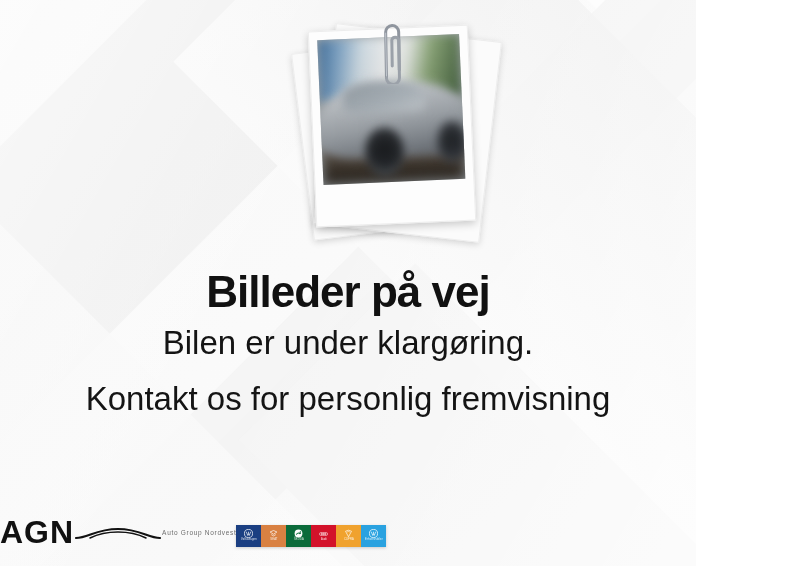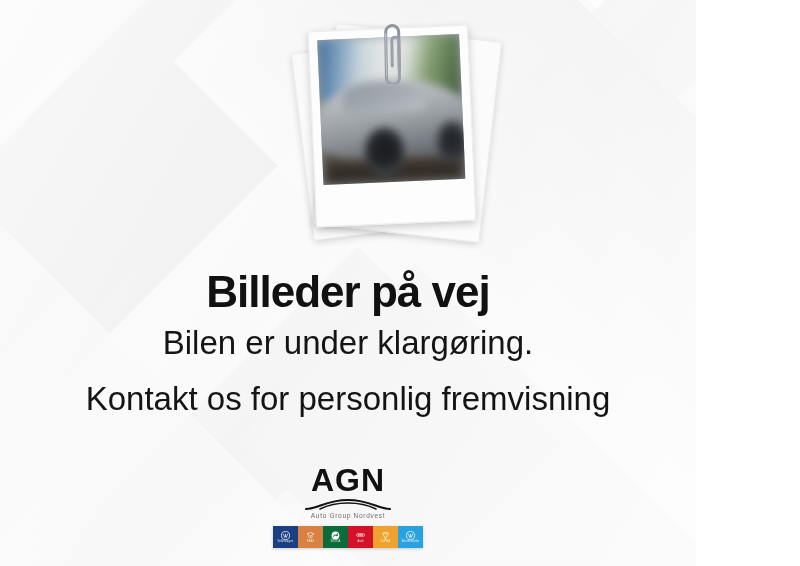--- a/index.html
+++ b/index.html
@@ -195,21 +195,21 @@
     font-weight:normal;
     color:#141414;
     line-height:1.28;
   }
 
   
   .brand{
     position:absolute;
     left:0;right:0;bottom:18px;
     display:flex;
-    flex-direction:column;
+    flex-direction:row;
     align-items:center;
   }
   .agn-wordmark{
     font-size:32px;
     font-weight:bold;
     letter-spacing:1px;
     color:#111111;
     line-height:1;
   }
   .agn-swoosh{

